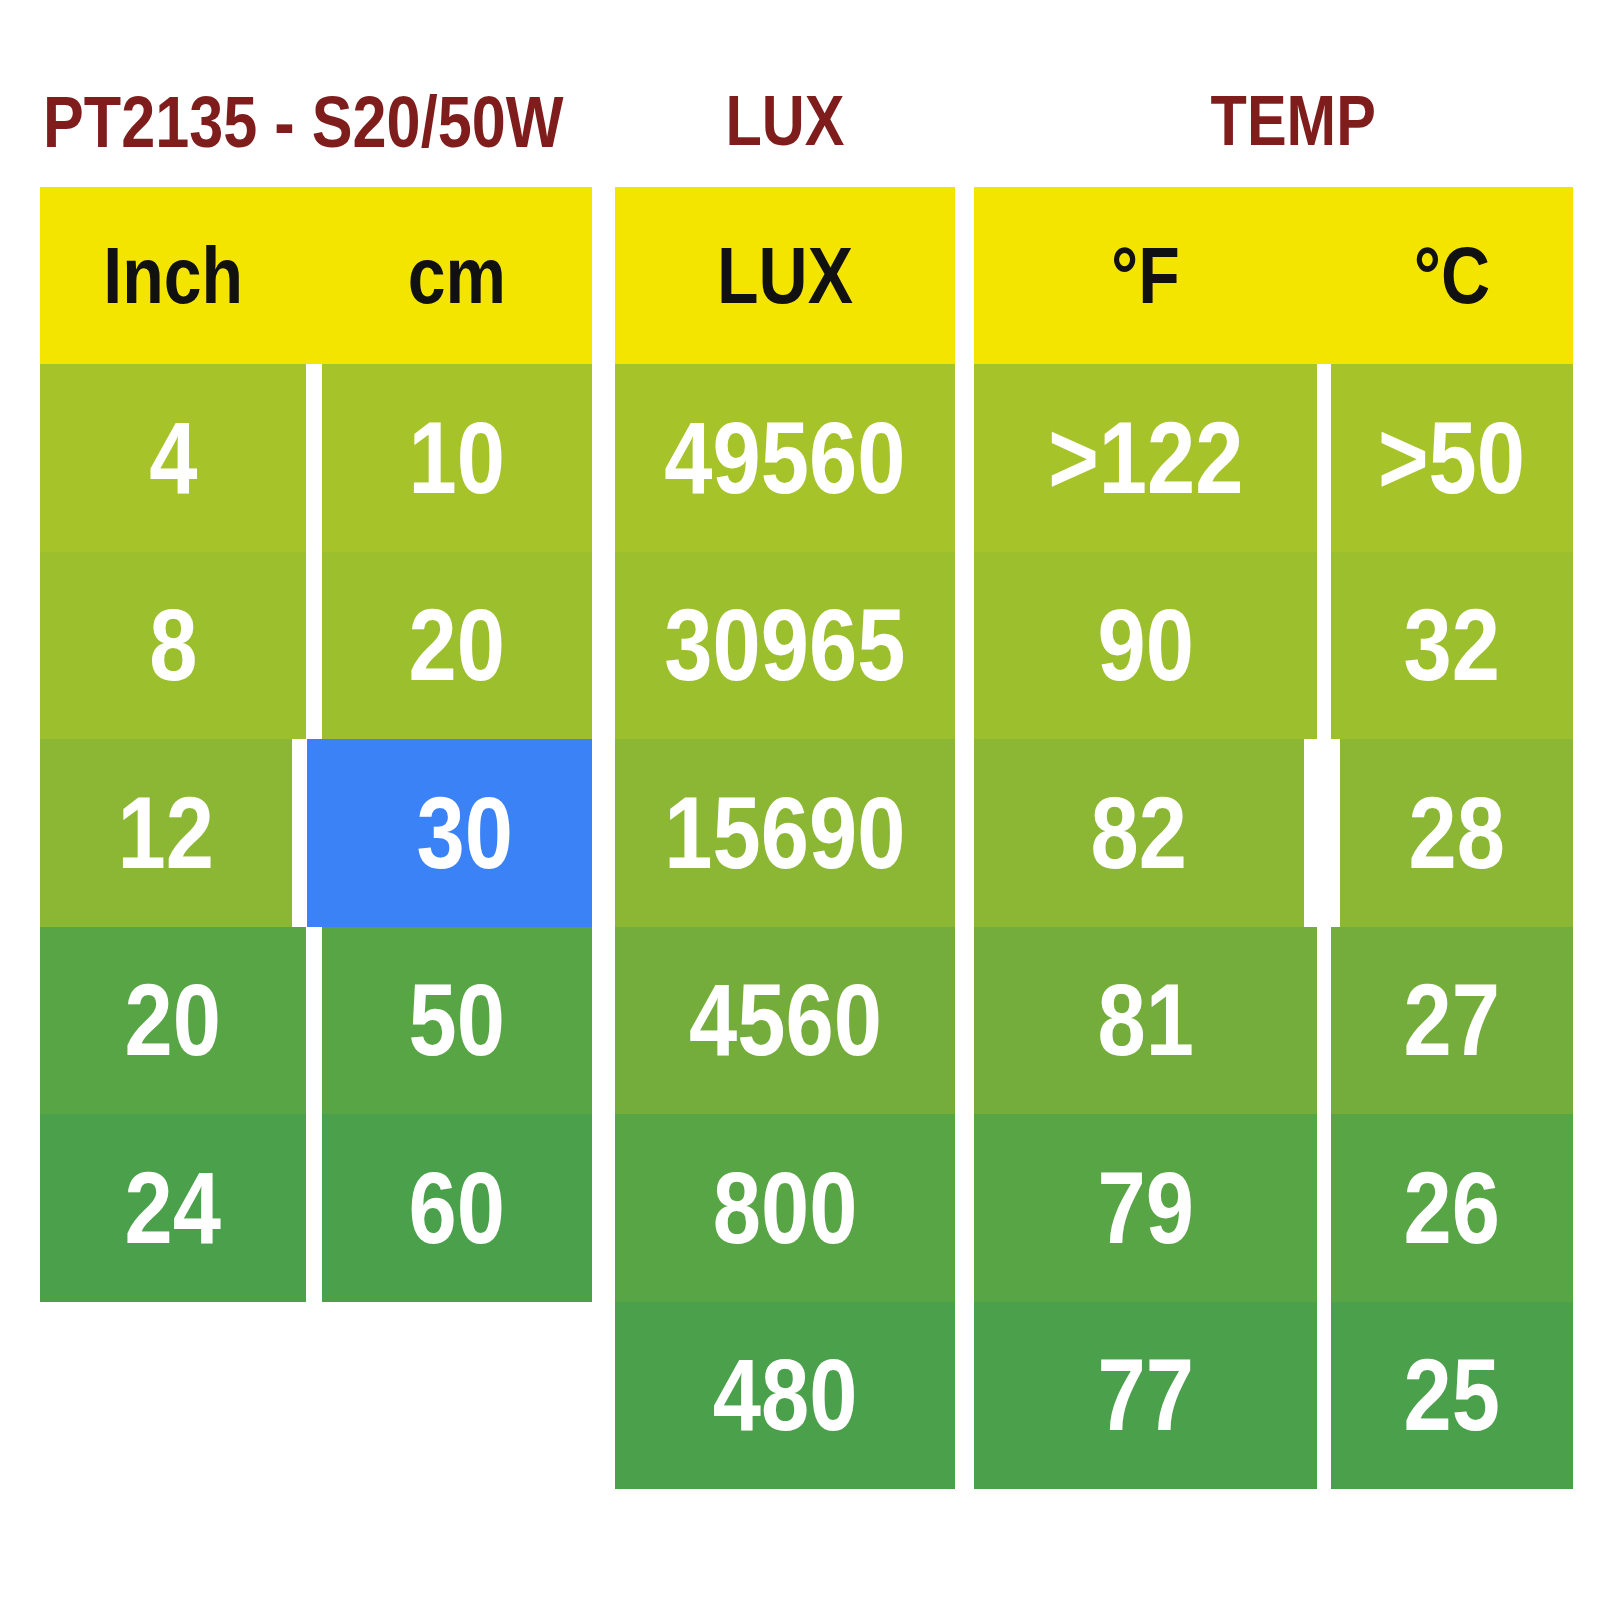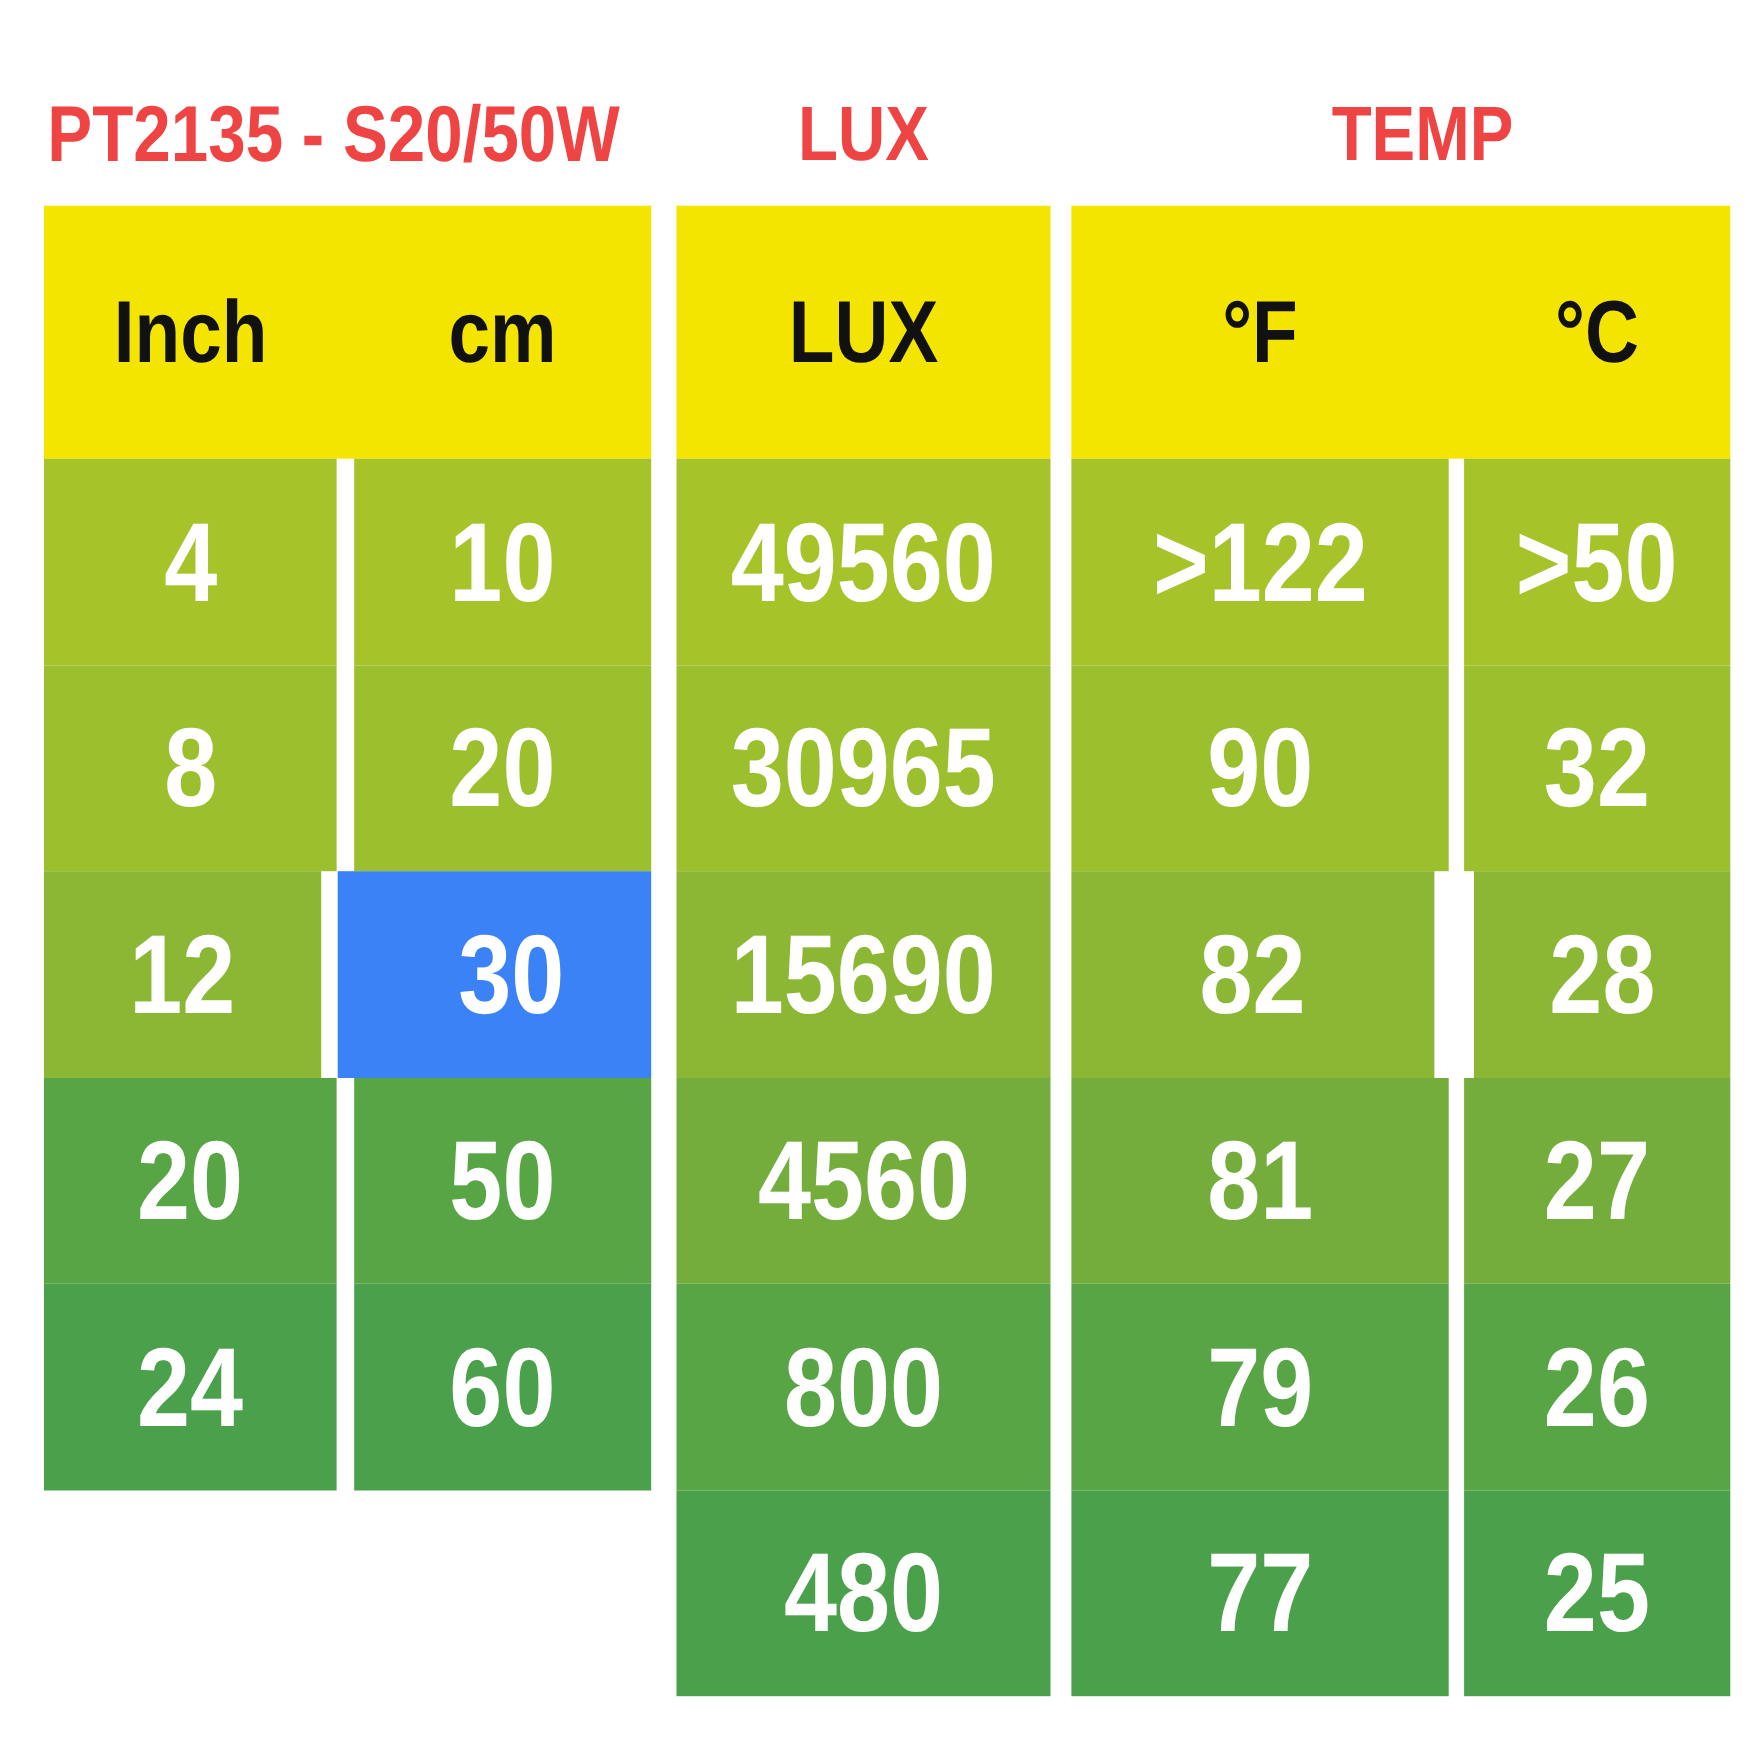--- a/index.html
+++ b/index.html
@@ -9,36 +9,36 @@
     background:#ffffff;
     font-family:"Liberation Sans","DejaVu Sans",sans-serif;
     overflow:hidden;
   }
   .title{
     position:absolute;
     top:86px;
     line-height:1;
     font-size:72px;
     font-weight:bold;
-    color:#ef4444;
+    color:#7f1d1d;
     white-space:nowrap;
   }
   .title.main{left:43px;}
   .title.lux{left:615px;width:340px;text-align:center;font-size:70px;}
   .title.temp{left:994px;width:599px;text-align:center;font-size:70px;}
   .cond{display:inline-block;transform:scaleX(0.85);transform-origin:center;}
   .title.main .cond{transform-origin:left center;}
 
   .group{position:absolute;top:187px;}
   .g1{left:40px;width:552px;}
   .g2{left:615px;width:340px;}
   .g3{left:974px;width:599px;}
 
   .ghead{
-    height:230px;
+    height:177px;
     display:flex;
     align-items:center;
   }
   .hcell{
     display:flex;align-items:center;justify-content:center;
     font-size:80px;font-weight:bold;color:#111111;line-height:1;
     height:100%;
   }
   .trow{height:187.5px;display:flex;}
   .cell{

